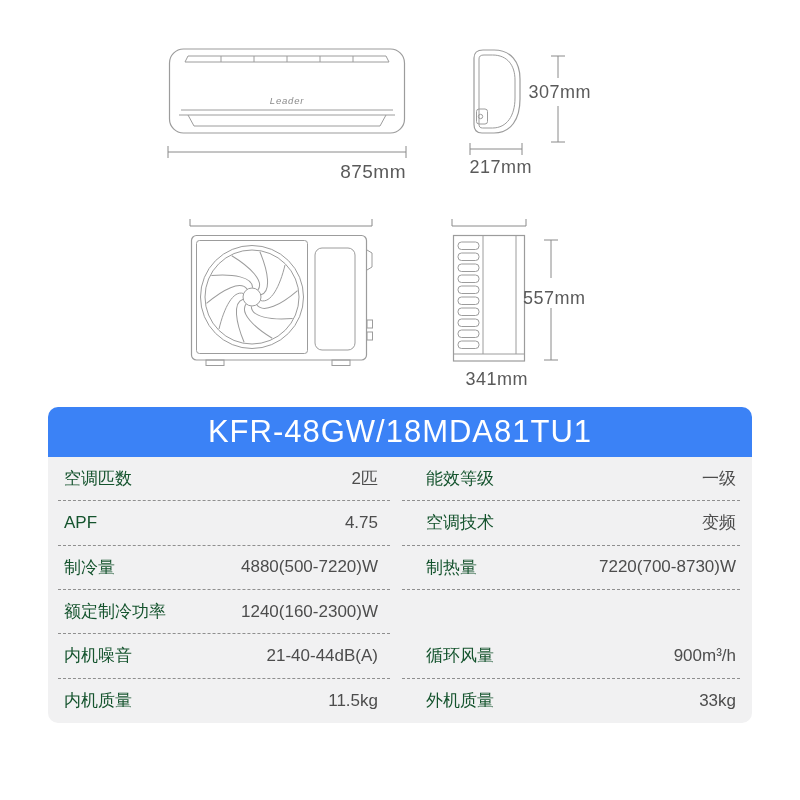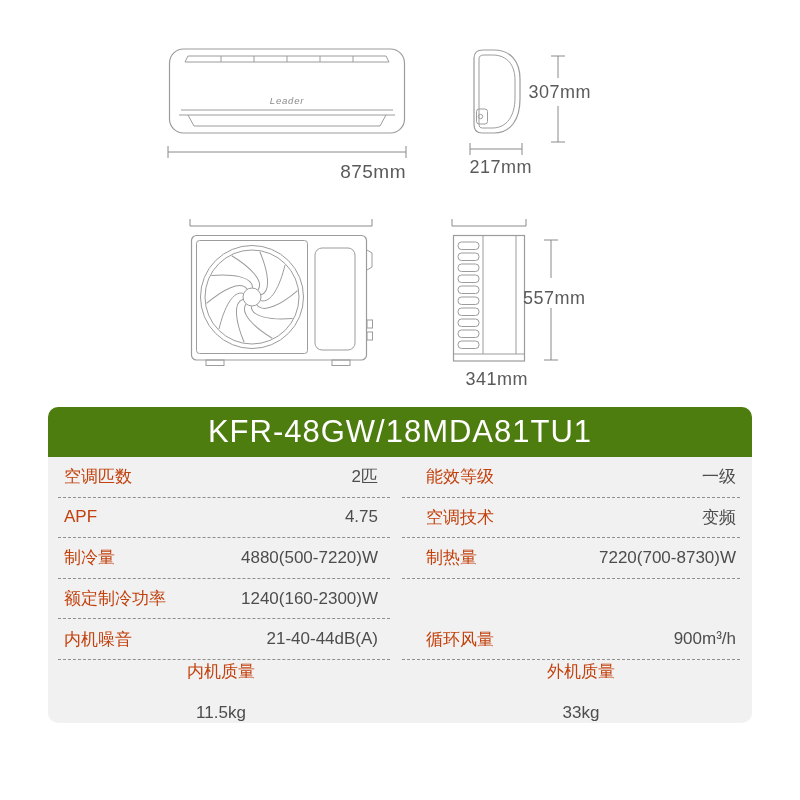--- a/index.html
+++ b/index.html
@@ -7,35 +7,35 @@
   .stage { position:relative; width:800px; height:800px; background:#fff; overflow:hidden; }
 
   
   .diagram { position:absolute; }
   .diagram svg { display:block; }
   .dim-label { position:absolute; color:#5a5a5a; font-size:18px; text-align:right; letter-spacing:.5px; white-space:nowrap; }
   .logo-text { font-size:9.5px; letter-spacing:.8px; fill:#8a8a8a; text-anchor:middle; }
 
   
   .model-header { position:absolute; left:48px; top:407px; width:704px; height:50px;
-    background:#4d7c0f; border-radius:10px 10px 0 0;
+    background:#3b82f6; border-radius:10px 10px 0 0;
     display:flex; align-items:center; justify-content:center;
     color:#ffffff; font-size:31px; letter-spacing:1px; font-weight:400; }
 
   
   .spec-table { position:absolute; left:48px; top:457px; width:704px; height:266px;
     background:#f1f1f2; border-radius:0 0 10px 10px;
     display:flex; flex-direction:column; }
   .spec-row { flex:1; display:flex; }
   .cell { display:flex; align-items:center; justify-content:space-between;
     border-bottom:1px dashed #8f8f8f; overflow:hidden; }
-  .spec-row:last-child .cell { border-bottom:none;flex-direction:column; }
+  .spec-row:last-child .cell { border-bottom:none; }
   .cell.left  { width:332px; margin-left:10px; margin-right:4px; padding:0 12px 0 6px; }
   .cell.right { flex:1; margin-left:8px; margin-right:12px; padding:0 4px 0 24px;gap:20px; }
-  .cell .label { color:#c2410c; font-size:17px; }
+  .cell .label { color:#14532d; font-size:17px; }
   .cell .value { color:#4d4d4d; font-size:17px; text-align:right; }
 </style>
 </head>
 <body>
 
 <div class="stage">
 
   <div class="diagram" style="left:168px; top:47px;font-style:italic;">
     <svg width="238" height="90" viewBox="0 0 238 90" fill="none" stroke="#9c9c9c" stroke-width="1.2">
       <rect x="1.5" y="2" width="235" height="84" rx="14" ry="14"></rect>

